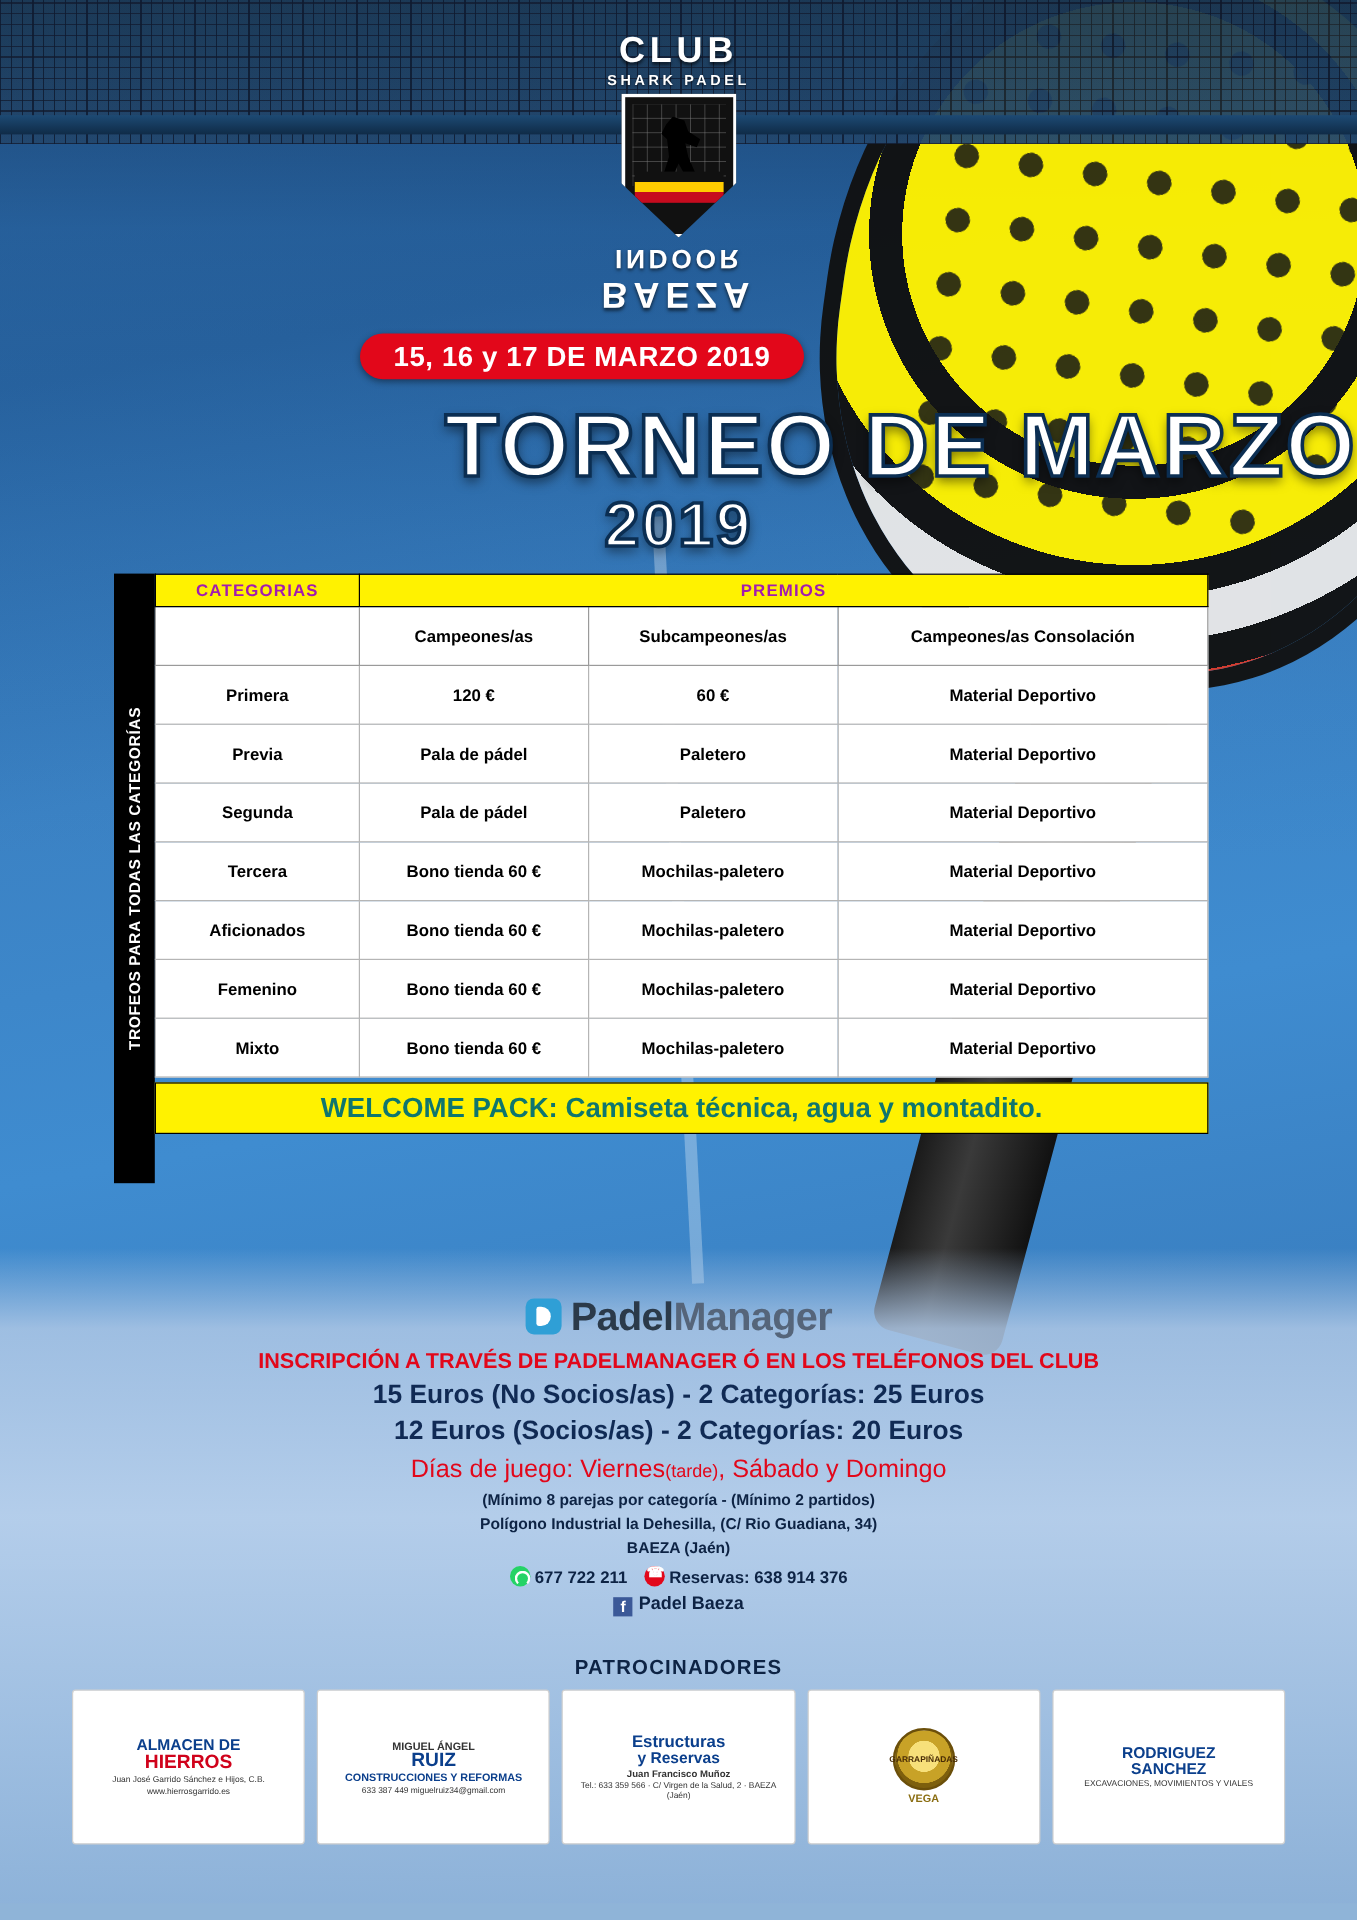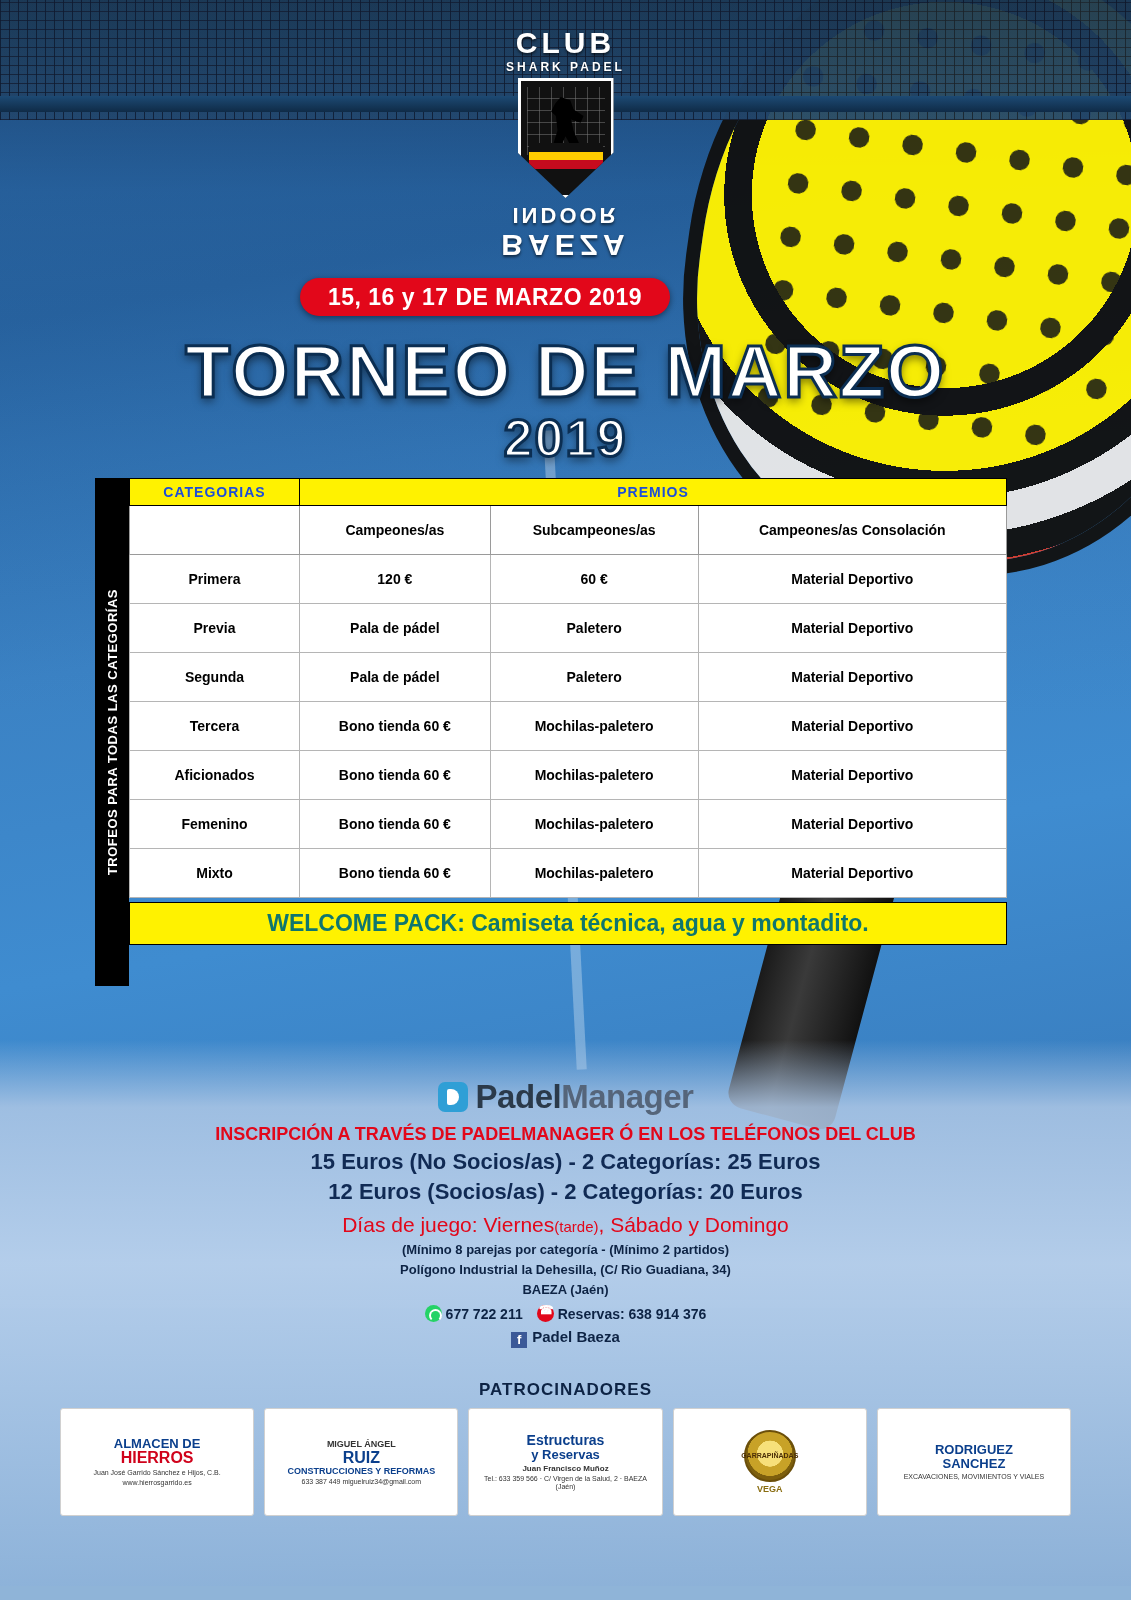--- a/index.html
+++ b/index.html
@@ -108,21 +108,21 @@
   
   .date-banner {
     position:absolute; top: 278px; left: 300px; width: 370px; height: 38px;
     background: #e2071a; border-radius: 19px; z-index:6;
     display:flex; align-items:center; justify-content:center;
     box-shadow: 0 2px 6px rgba(0,0,0,.45);
   }
   .date-banner span { color:#fff; font-weight:bold; font-size:23px; letter-spacing:.5px; }
 
   .title-main {
-    position:absolute; top:335px; left:0; right:0; text-align:center; z-index:6;
+    position:absolute; top:335px; left:0; right:0; text-align:right; z-index:6;
     color:#fff; font-weight:bold; font-size:74px; letter-spacing:2px; line-height:1;
     -webkit-text-stroke: 3px #0b2e52;
     text-shadow: 0 4px 10px rgba(0,0,0,.55);
   }
   .title-year {
     position:absolute; top:408px; left:0; right:0; text-align:center; z-index:6;
     color:#fff; font-weight:bold; font-size:52px; letter-spacing:2px;
     -webkit-text-stroke: 3px #0b2e52;
     text-shadow: 0 4px 10px rgba(0,0,0,.55);
   }
@@ -134,21 +134,21 @@
   }
   .side-label {
     width: 34px; background:#000; color:#fff; font-weight:bold; font-size:13px;
     display:flex; align-items:center; justify-content:center; letter-spacing:.5px;
     height: 508px;
   }
   .side-label span { writing-mode: vertical-rl; transform: rotate(180deg); }
   .table-main { flex:1; }
   table { border-collapse: collapse; width:100%; }
   .hdr-cat, .hdr-prem {
-    background:#fff200; color:#1d4ed8; font-weight:bold; font-size:14px;
+    background:#fff200; color:#a21caf; font-weight:bold; font-size:14px;
     text-align:center; padding:5px 4px; letter-spacing:1px;
     border: 1px solid #000;
   }
   .sub-hd {
     background:#fff; color:#000; font-weight:bold; font-size:14px;
     text-align:center; padding:16px 4px; border:1px solid #9a9a9a;
   }
   .sub-hd.blank { border-left:1px solid #9a9a9a; }
   td.cat, td.val {
     background:#fff; color:#000; font-size:14px; font-weight:bold;
@@ -190,21 +190,21 @@
     display:inline-block; width:16px; height:16px; background:#3b5998; color:#fff;
     font-weight:bold; font-size:13px; line-height:16px; margin-right:5px; vertical-align:-2px;
   }
 
   
   .sponsors-title {
     position:absolute; top:1380px; left:0; right:0; text-align:center; z-index:7;
     color:#0d2344; font-weight:bold; font-size:17px; letter-spacing:1px;
   }
   .sponsor-row {
-    position:absolute; top:1408px; left:60px; right:60px; height:108px; z-index:7;
+    position:absolute; top:1408px; left:60px; right:60px; height:129px; z-index:7;
     display:flex; justify-content:space-between; gap:10px;
   }
   .sponsor {
     flex:1; background:#fff; border:1px solid #d0d0d0; border-radius:3px;
     display:flex; flex-direction:column; align-items:center; justify-content:center;
     text-align:center; padding:4px; overflow:hidden;
   }
   .sp-t1 { font-weight:bold; font-size:13px; color:#111; line-height:1.05; }
   .sp-t2 { font-weight:bold; font-size:11px; color:#c0392b; line-height:1.1; }
   .sp-t3 { font-size:7px; color:#333; line-height:1.15; margin-top:2px; }

